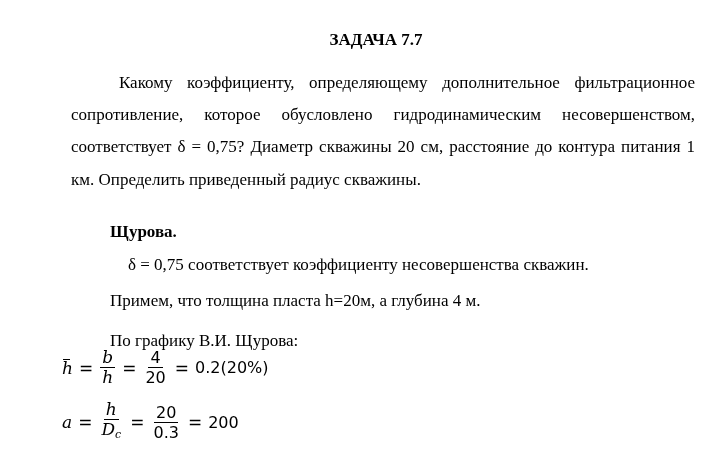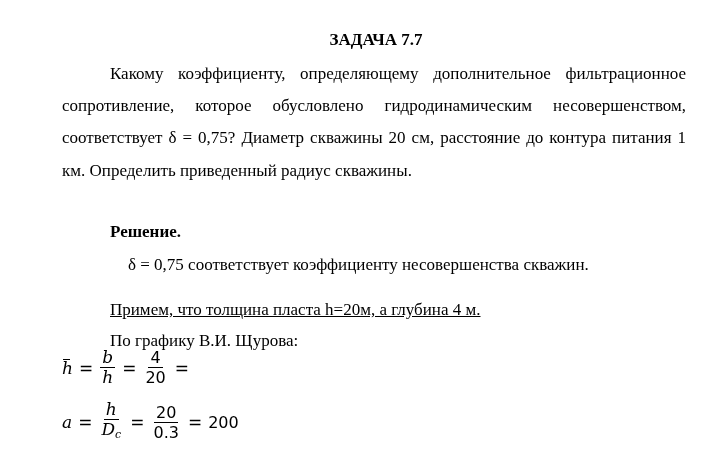--- a/index.html
+++ b/index.html
@@ -27,33 +27,33 @@
     }
     .para {
       position: absolute;
       top: 58px;
       left: 62px;
       width: 624px;
       font-size: 17px;
       line-height: 32.2px;
       text-align: justify;
       text-indent: 48px;
-      margin: 0;
+      margin: 9px;
     }
     .line {
       position: absolute;
       left: 110px;
       font-size: 17px;
       line-height: 24px;
       white-space: nowrap;
     }
     .bold { font-weight: bold; }
     .l-sol { top: 220px; }
     .l-1 { top: 253px; margin-left: 18px; }
-    .l-2 { top: 298px; text-decoration: underline; }
+    .l-2 { top: 289px; }
     .l-3 { top: 329px; }
 
     .formula {
       position: absolute;
       left: 62px;
       display: flex;
       align-items: center;
       font-family: "DejaVu Serif", serif;
       font-size: 17px;
       white-space: nowrap;
@@ -92,38 +92,39 @@
   </style>
 </head>
 <body>
 
 <div>
 
   <div class="title">ЗАДАЧА 7.7</div>
 
   <p class="para">Какому коэффициенту, определяющему дополнительное фильтрационное сопротивление, которое обусловлено гидродинамическим несовершенством, соответствует δ = 0,75? Диаметр скважины 20 см, расстояние до контура питания 1 км. Определить приведенный радиус скважины.</p>
 
-  <div class="line bold l-sol">Решение.</div>
+  <div class="line bold l-sol">Щурова.</div>
   <div class="line l-1">δ = 0,75 соответствует коэффициенту несовершенства скважин.</div>
   <div class="line l-2">Примем, что толщина пласта h=20м, а глубина 4 м.</div>
   <div class="line l-3">По графику В.И. Щурова:</div>
 
   <div class="formula f1">
     <span class="var overbar">h</span>
     <span class="op">=</span>
     <span class="frac">
       <span class="top var">b</span>
       <span class="bot var">h</span>
     </span>
     <span class="op">=</span>
     <span class="frac">
       <span class="top num">4</span>
       <span class="bot num">20</span>
     </span>
     <span class="op">=</span>
+    <span class="num">0.2(20%)</span>
   </div>
 
   <div class="formula f2">
     <span class="var">a</span>
     <span class="op">=</span>
     <span class="frac">
       <span class="top var">h</span>
       <span class="bot var"><span>D</span><sub>c</sub></span>
     </span>
     <span class="op">=</span>

